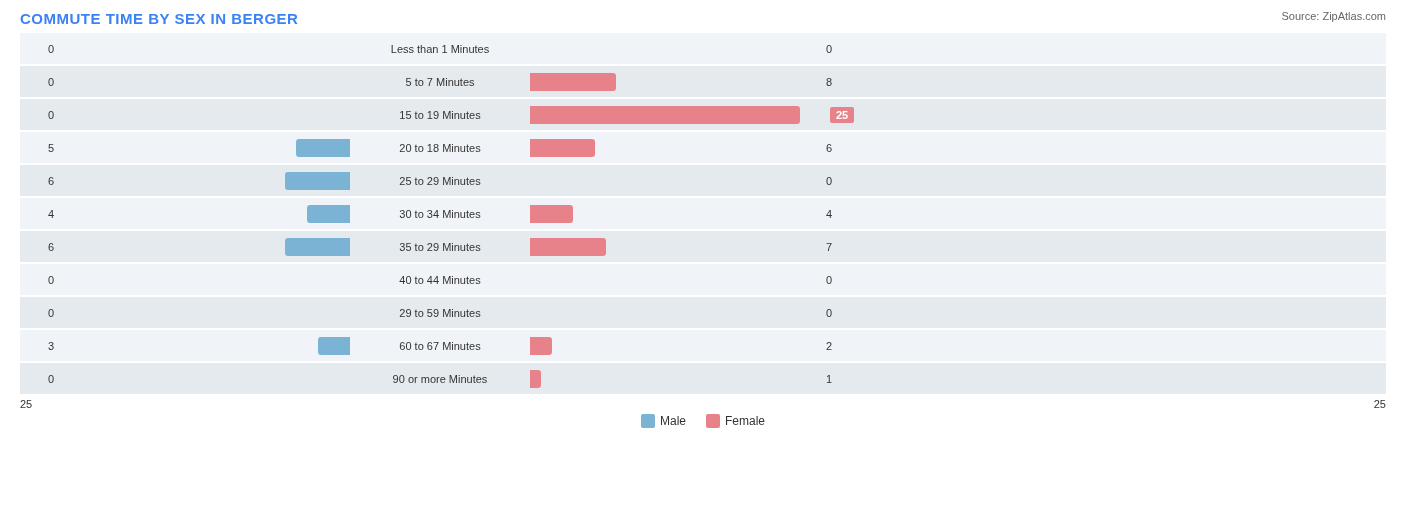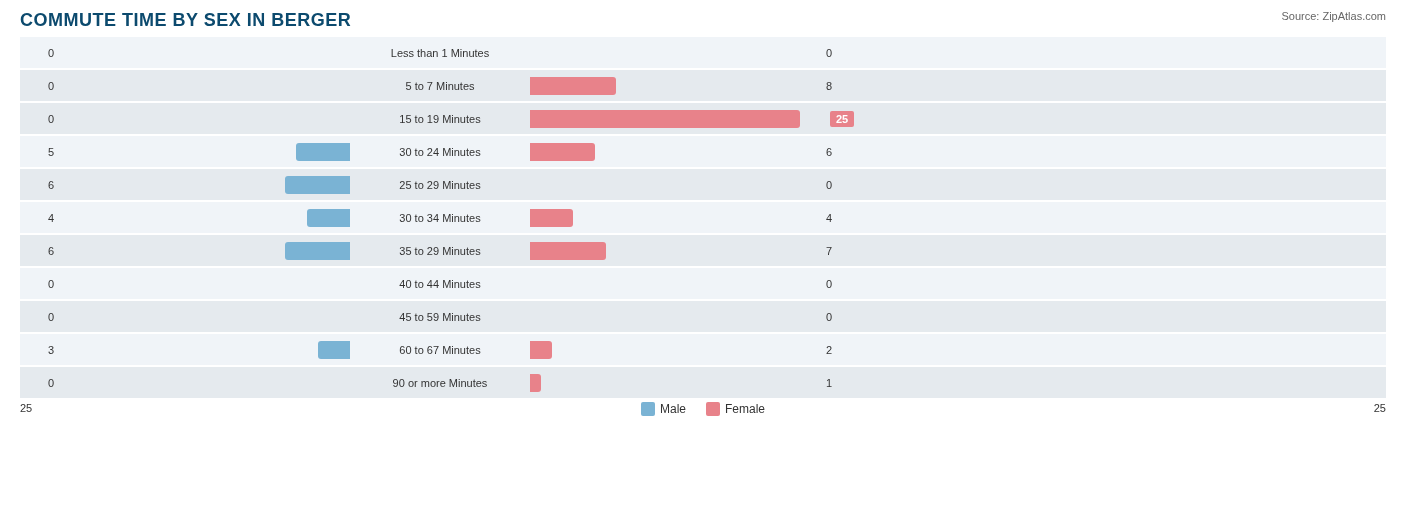--- a/index.html
+++ b/index.html
@@ -11,39 +11,39 @@
       overflow: hidden;
     }
     .container {
       width: 1406px;
       height: 523px;
       background: #fff;
       position: relative;
       padding: 10px 20px 40px 20px;
     }
     .title {
-      font-size: 18px;
+      font-size: 15px;
       font-weight: bold;
-      color: #0c4a6e;
+      color: #3b82f6;
       margin-bottom: 6px;
       text-transform: uppercase;
       letter-spacing: 0.5px;
     }
     .source {
       position: absolute;
       top: 10px;
       right: 20px;
       font-size: 11px;
       color: #666;
     }
     .legend {
       display: flex;
       align-items: center;
       gap: 20px;
-      margin-top: 0;
+      margin-top: 16px;
       font-size: 12px;
       color: #333;
     }
     .legend-item {
       display: flex;
       align-items: center;
       gap: 5px;
     }
     .legend-box {
       width: 14px;
@@ -173,21 +173,21 @@
         <div class="bars-right">
           <div class="fbar" style="width: 270px;"></div>
         </div>
         <div class="num-right"><span class="special-val">25</span></div>
       </div>
       <div class="row-container" style="background: rgb(240, 244, 248);">
         <div class="num-left">5</div>
         <div class="bars-left">
           <div class="mbar" style="width: 54px;"></div>
         </div>
-        <div class="label-mid">30 to 24 Minutes</div>
+        <div class="label-mid">20 to 18 Minutes</div>
         <div class="bars-right">
           <div class="fbar" style="width: 65px;"></div>
         </div>
         <div class="num-right">6</div>
       </div>
       <div class="row-container" style="background: rgb(229, 234, 238);">
         <div class="num-left">6</div>
         <div class="bars-left">
           <div class="mbar" style="width: 65px;"></div>
         </div>
@@ -228,21 +228,21 @@
         <div class="bars-right">
           <div class="fbar" style="width: 0px;"></div>
         </div>
         <div class="num-right">0</div>
       </div>
       <div class="row-container" style="background: rgb(229, 234, 238);">
         <div class="num-left">0</div>
         <div class="bars-left">
           <div class="mbar" style="width: 0px;"></div>
         </div>
-        <div class="label-mid">45 to 59 Minutes</div>
+        <div class="label-mid">29 to 59 Minutes</div>
         <div class="bars-right">
           <div class="fbar" style="width: 0px;"></div>
         </div>
         <div class="num-right">0</div>
       </div>
       <div class="row-container" style="background: rgb(240, 244, 248);">
         <div class="num-left">3</div>
         <div class="bars-left">
           <div class="mbar" style="width: 32px;"></div>
         </div>

